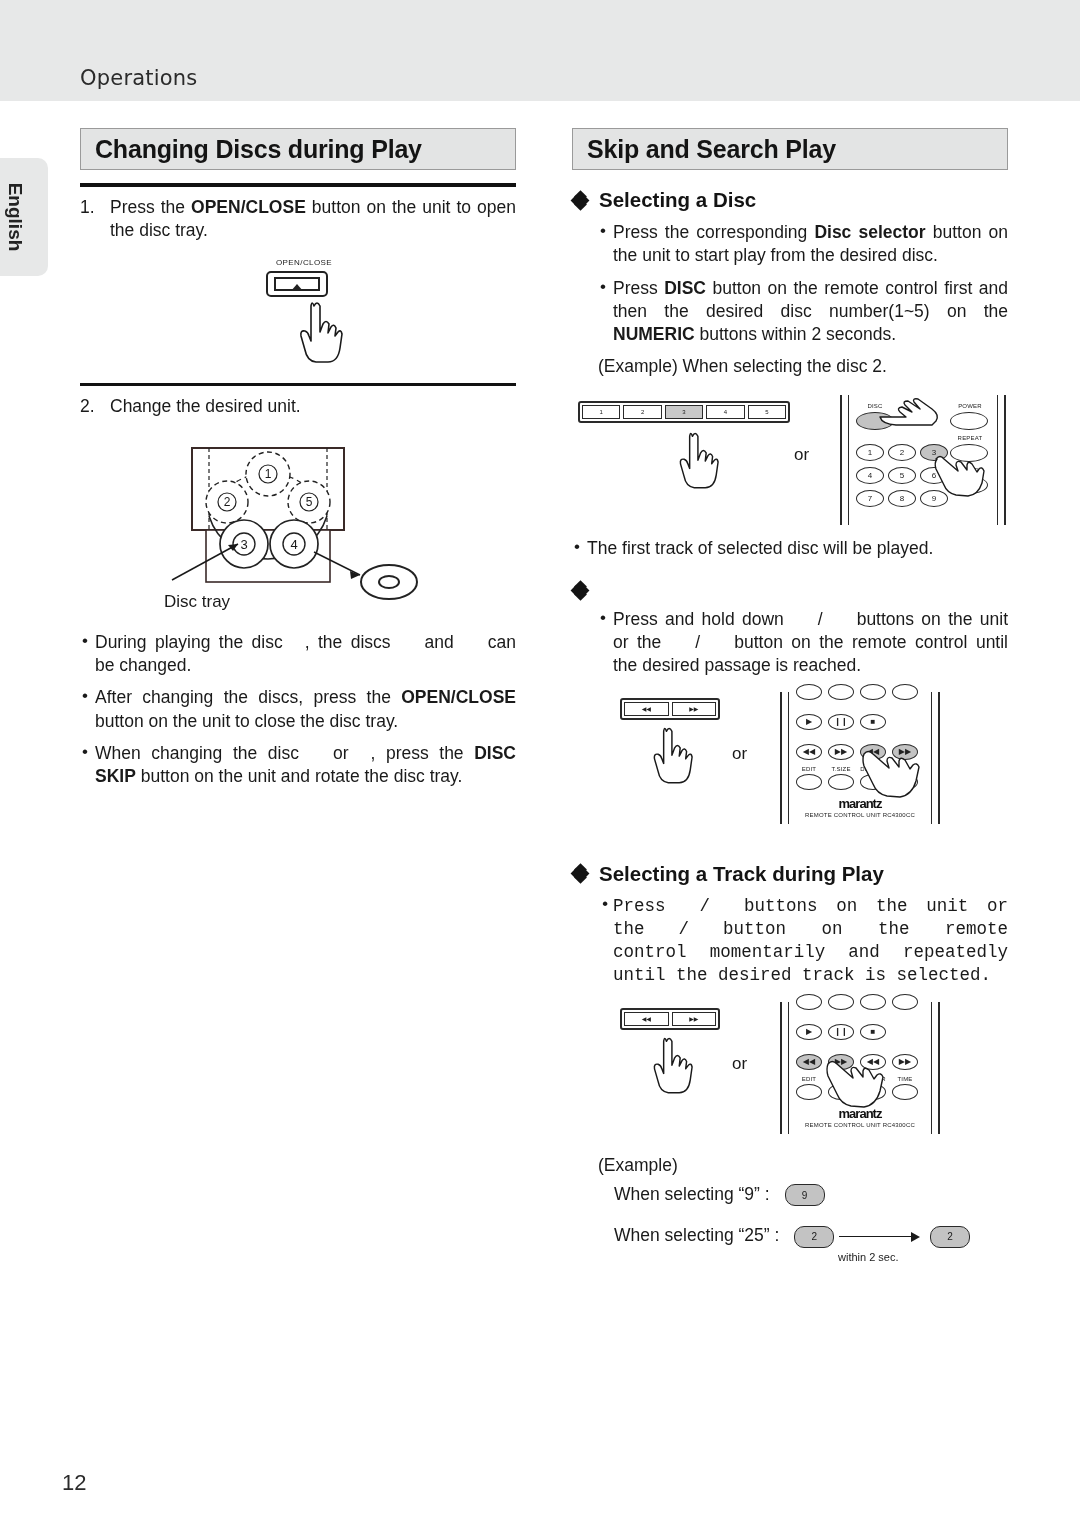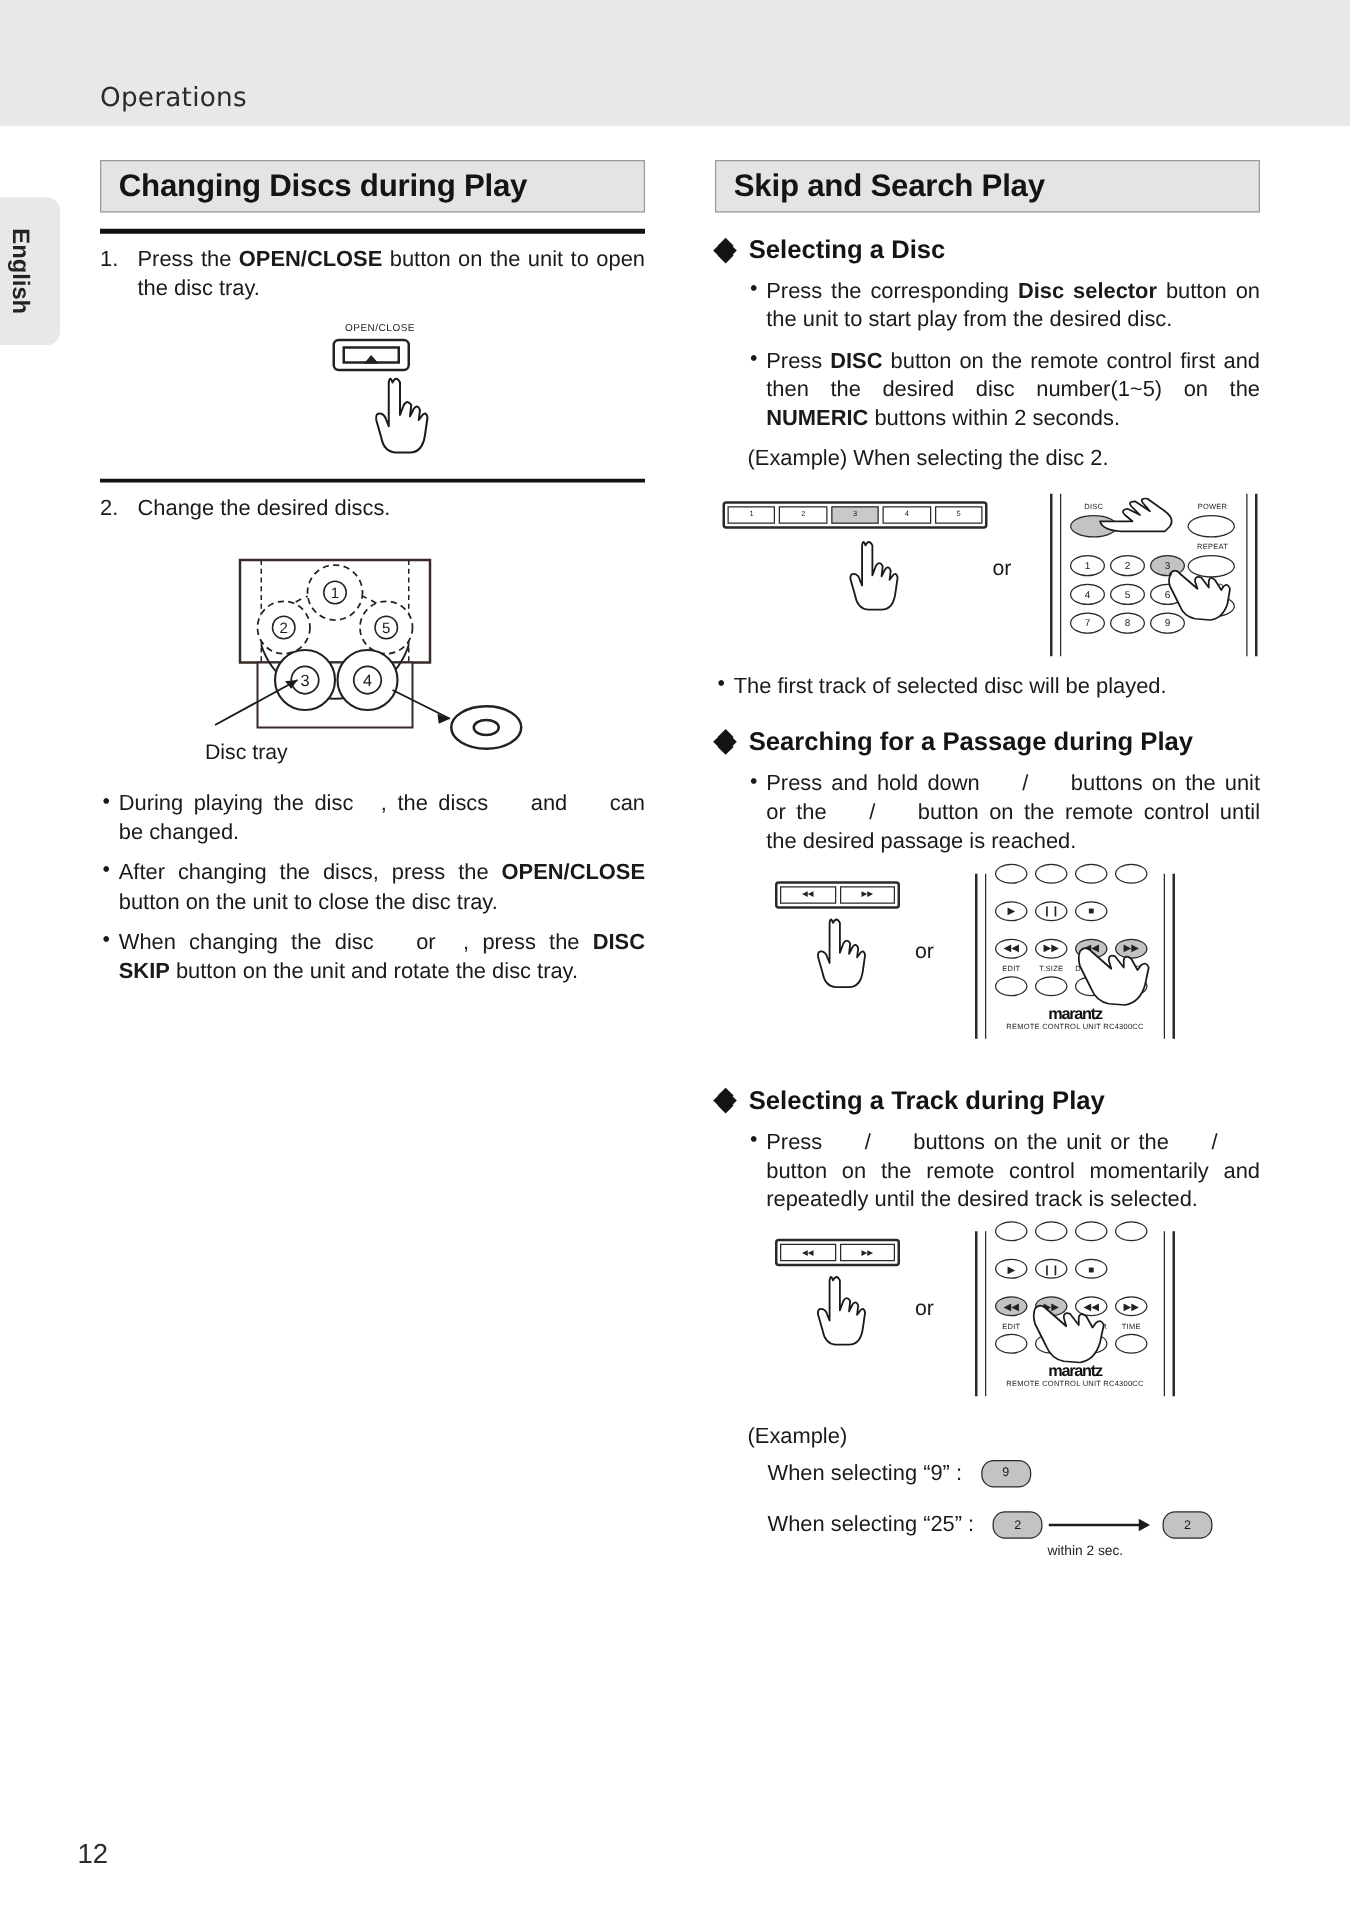--- a/index.html
+++ b/index.html
@@ -168,21 +168,21 @@
       <svg viewBox="0 0 54 72" width="54" height="72">
         <path d="M22 8 q3 -6 6 0 l0 26 l3 -8 q3 -5 6 0 l-1 9 l3 -6 q3 -4 5 1 l-1 8 l3 -4 q3 -3 4 2 l-2 14 q-2 14 -12 14 l-12 0 q-9 -1 -11 -12 l-4 -14 q-1 -6 4 -5 q3 1 4 5 l2 5 l0 -35 q1 -6 3 0 z" fill="#ffffff" stroke="#1a1a1a" stroke-width="1.6" stroke-linejoin="round"></path>
       </svg>
     </div>
   </div>
 
   <div class="rule thin"></div>
 
   <div class="num-item">
     <div class="n">2.</div>
-    <div class="t">Change the desired discs.</div>
+    <div class="t">Change the desired unit.</div>
   </div>
 
   <div class="tray-wrap">
     <svg viewBox="0 0 300 170" width="300" height="170" style="position:absolute;left:84px;top:8px;">
 
       <rect x="28" y="8" width="152" height="82" fill="#fff" stroke="#3a2a28" stroke-width="2"></rect>
 
       <rect x="42" y="90" width="124" height="52" fill="#fff" stroke="#3a2a28" stroke-width="1.6"></rect>
 
       <line x1="45" y1="8" x2="45" y2="92" stroke="#222" stroke-width="1.2" stroke-dasharray="4,3"></line>
@@ -305,21 +305,20 @@
     </div>
   </div>
 
   <div class="bullet" style="padding-left:15px;margin-top:2px;">The first track of selected disc will be played.</div>
 
   <div class="dia-head">
     <span class="diamond">
         <i></i>
         <u></u>
       </span>
-    <span>Searching for a Passage during Play</span>
   </div>
 
   <div style="padding-left:26px;">
     <div class="bullet">Press and hold down<span class="gap"></span>/<span class="gap"></span>buttons on the unit or the<span class="gap"></span>/<span class="gap"></span>button on the remote control until the desired passage is reached.</div>
   </div>
 
   <div style="position:relative;height:140px;margin-top:14px;">
 
     <div class="strip" style="position:absolute;left:48px;top:6px;width:100px;">
       <div class="k">◀◀</div>
@@ -374,21 +373,21 @@
   </div>
 
   <div class="dia-head" style="margin-top:30px;">
     <span class="diamond">
         <i></i>
         <u></u>
       </span>
     <span>Selecting a Track during Play</span>
   </div>
 
-  <div style="padding-left:26px;">
+  <div style="padding-left:26px;font-family:Liberation Mono, monospace;">
     <div class="bullet">Press<span class="gap"></span>/<span class="gap"></span>buttons on the unit or the<span class="gap"></span>/<span class="gap"></span>button on the remote control momentarily and repeatedly until the desired track is selected.</div>
   </div>
 
   <div style="position:relative;height:140px;margin-top:14px;">
 
     <div class="strip" style="position:absolute;left:48px;top:6px;width:100px;">
       <div class="k">◀◀</div>
       <div class="k">▶▶</div>
     </div>
 

